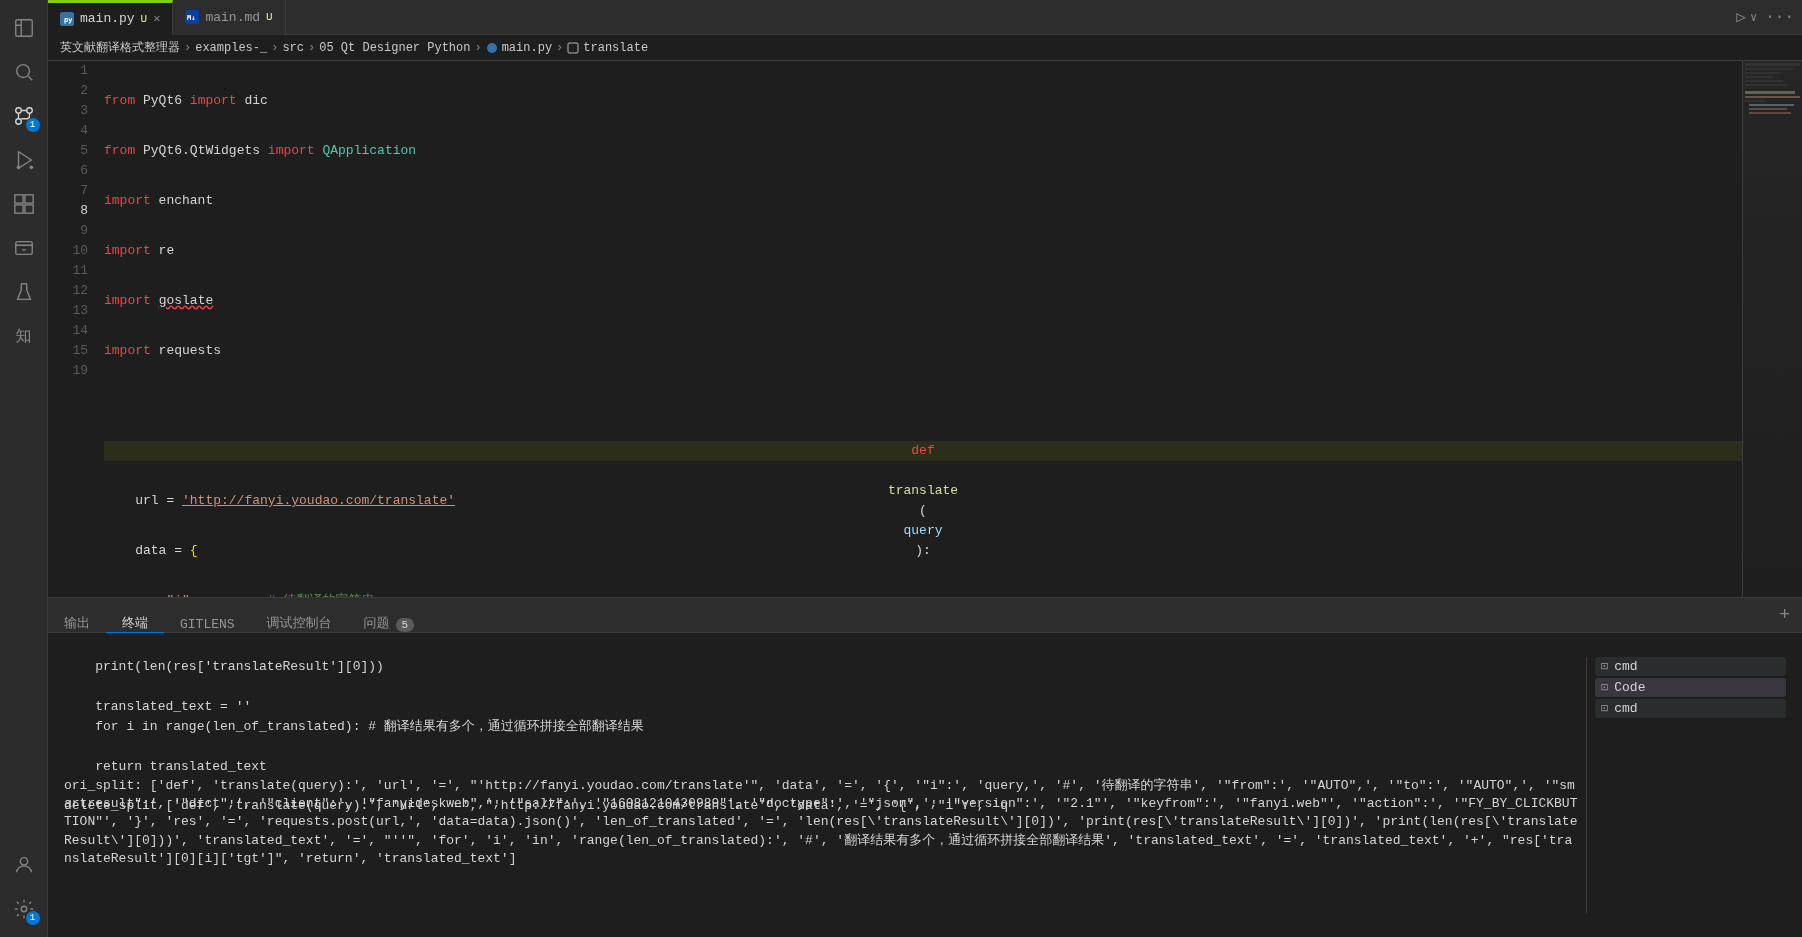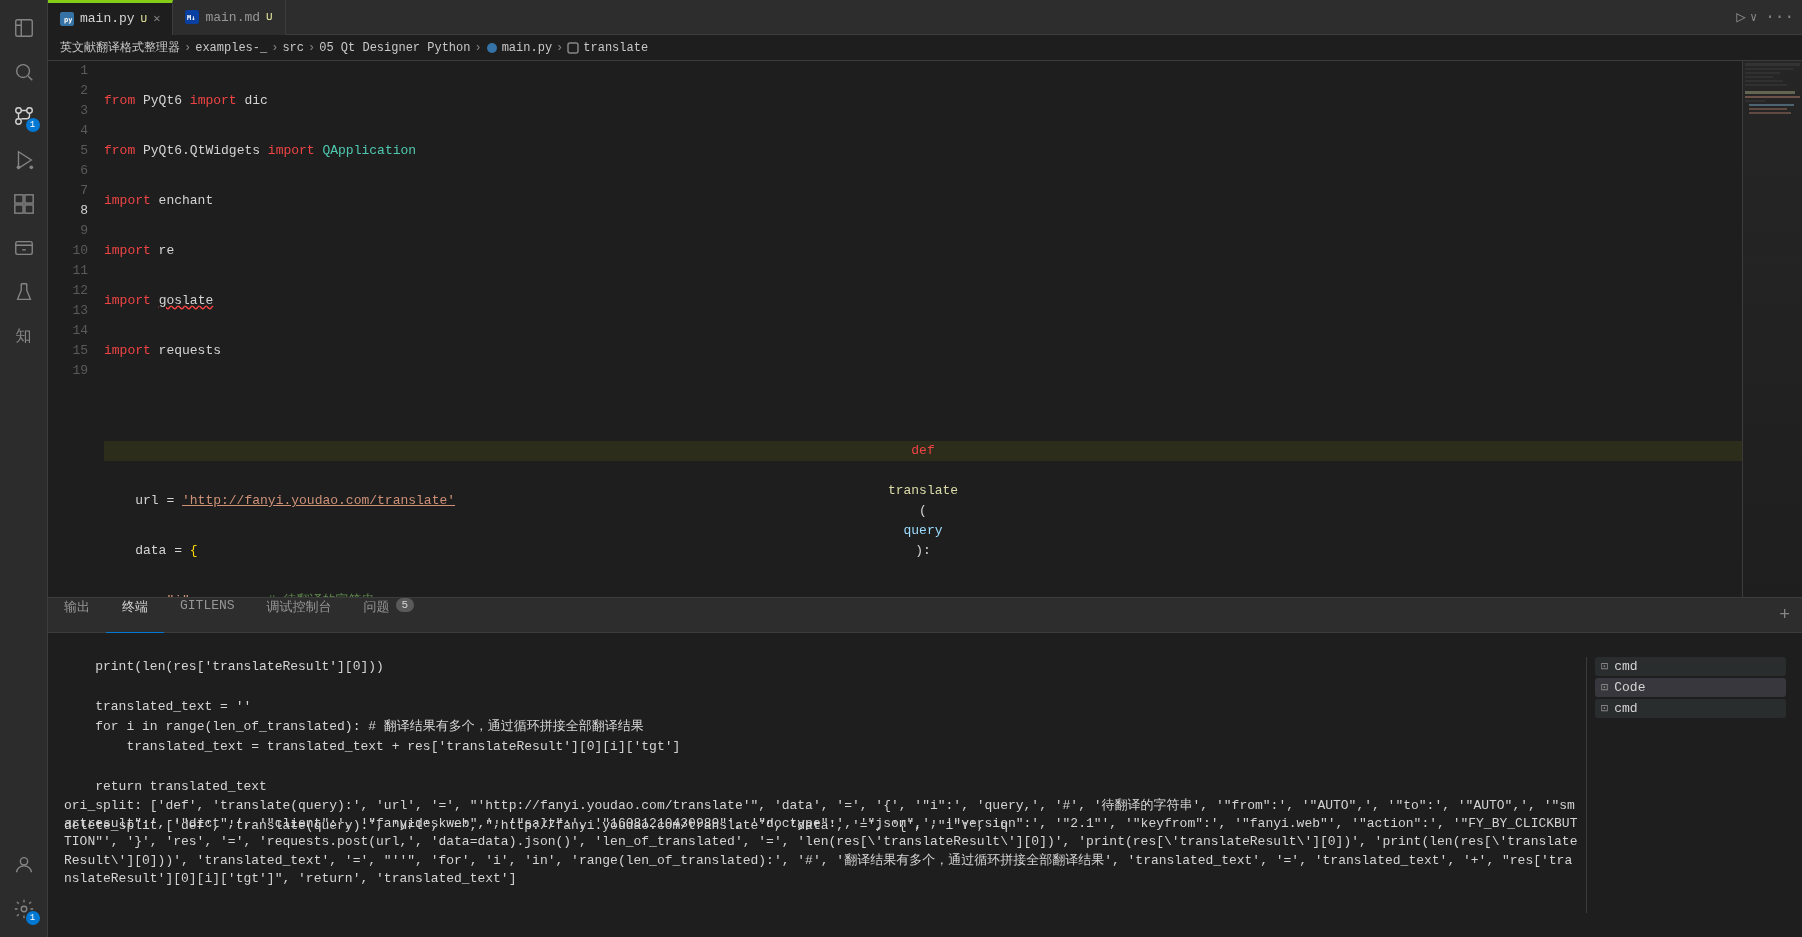--- a/index.html
+++ b/index.html
@@ -222,21 +222,21 @@
       background: #2d2d2d;
       height: 35px;
       border-bottom: 1px solid #3c3c3c;
       flex-shrink: 0;
     }
 
     .panel-tab {
       padding: 0 16px;
       height: 35px;
       display: flex;
-      align-items: flex-start;
+      align-items: flex-end;
       cursor: pointer;
       color: #969696;
       font-size: 13px;
       border-bottom: 1px solid transparent;
       gap: 6px;
     }
     .panel-tab.active {
       color: #d4d4d4;
       border-bottom: 1px solid #0078d4;
     }
@@ -547,21 +547,20 @@
       </div>
       <div class="panel-add-btn">+</div>
     </div>
 
     <div class="panel-content">
       <div class="terminal-left">
         <div class="terminal-line">    print(len(res['translateResult'][0]))</div>
         <div class="terminal-line">&nbsp;</div>
         <div class="terminal-line">    translated_text = ''</div>
         <div class="terminal-line">    for i in range(len_of_translated): # 翻译结果有多个，通过循环拼接全部翻译结果</div>
-        <div class="terminal-line">        translated_text = translated_text + res['translateResult'][0][i]['tgt']</div>
         <div class="terminal-line">&nbsp;</div>
         <div class="terminal-line">    return translated_text</div>
         <div class="terminal-line" style="word-break:break-all; white-space:normal; line-height:1.4;">ori_split: ['def', 'translate(query):', 'url', '=', "'http://fanyi.youdao.com/translate'", 'data', '=', '{', '"i":', 'query,', '#', '待翻译的字符串', '"from":', '"AUTO",', '"to":', '"AUTO",', '"smartresult":', '"dict",', '"client":', '"fanyideskweb",', '"salt":', '"16081210430989"', '"doctype":', '"json",', '"version":', '"2.1"', '"keyfrom":', '"fanyi.web"', '"action":', '"FY_BY_CLICKBUTTION"', '}', 'res', '=', 'requests.post(url,', 'data=data).json()', 'len_of_translated', '=', 'len(res[\'translateResult\'][0])', 'print(res[\'translateResult\'][0])', 'print(len(res[\'translateResult\'][0]))', 'translated_text', '=', "''", 'for', 'i', 'in', 'range(len_of_translated):', '#', '翻译结果有多个，通过循环拼接全部翻译结果', 'translated_text', '=', 'translated_text', '+', "res['translateResult'][0][i]['tgt']", 'return', 'translated_text']</div>
         <div class="terminal-line" style="word-break:break-all; white-space:normal; line-height:1.4;">delete_split ['def', 'translate(query):', 'url', '=', "'http://fanyi.youdao.com/translate'", 'data', '=', '{', '"i":', 'q</div>
       </div>
       <div class="terminal-right">
         <div class="terminal-entry">
           <span class="terminal-entry-icon">⊡</span>
           <span>cmd</span>
         </div>

